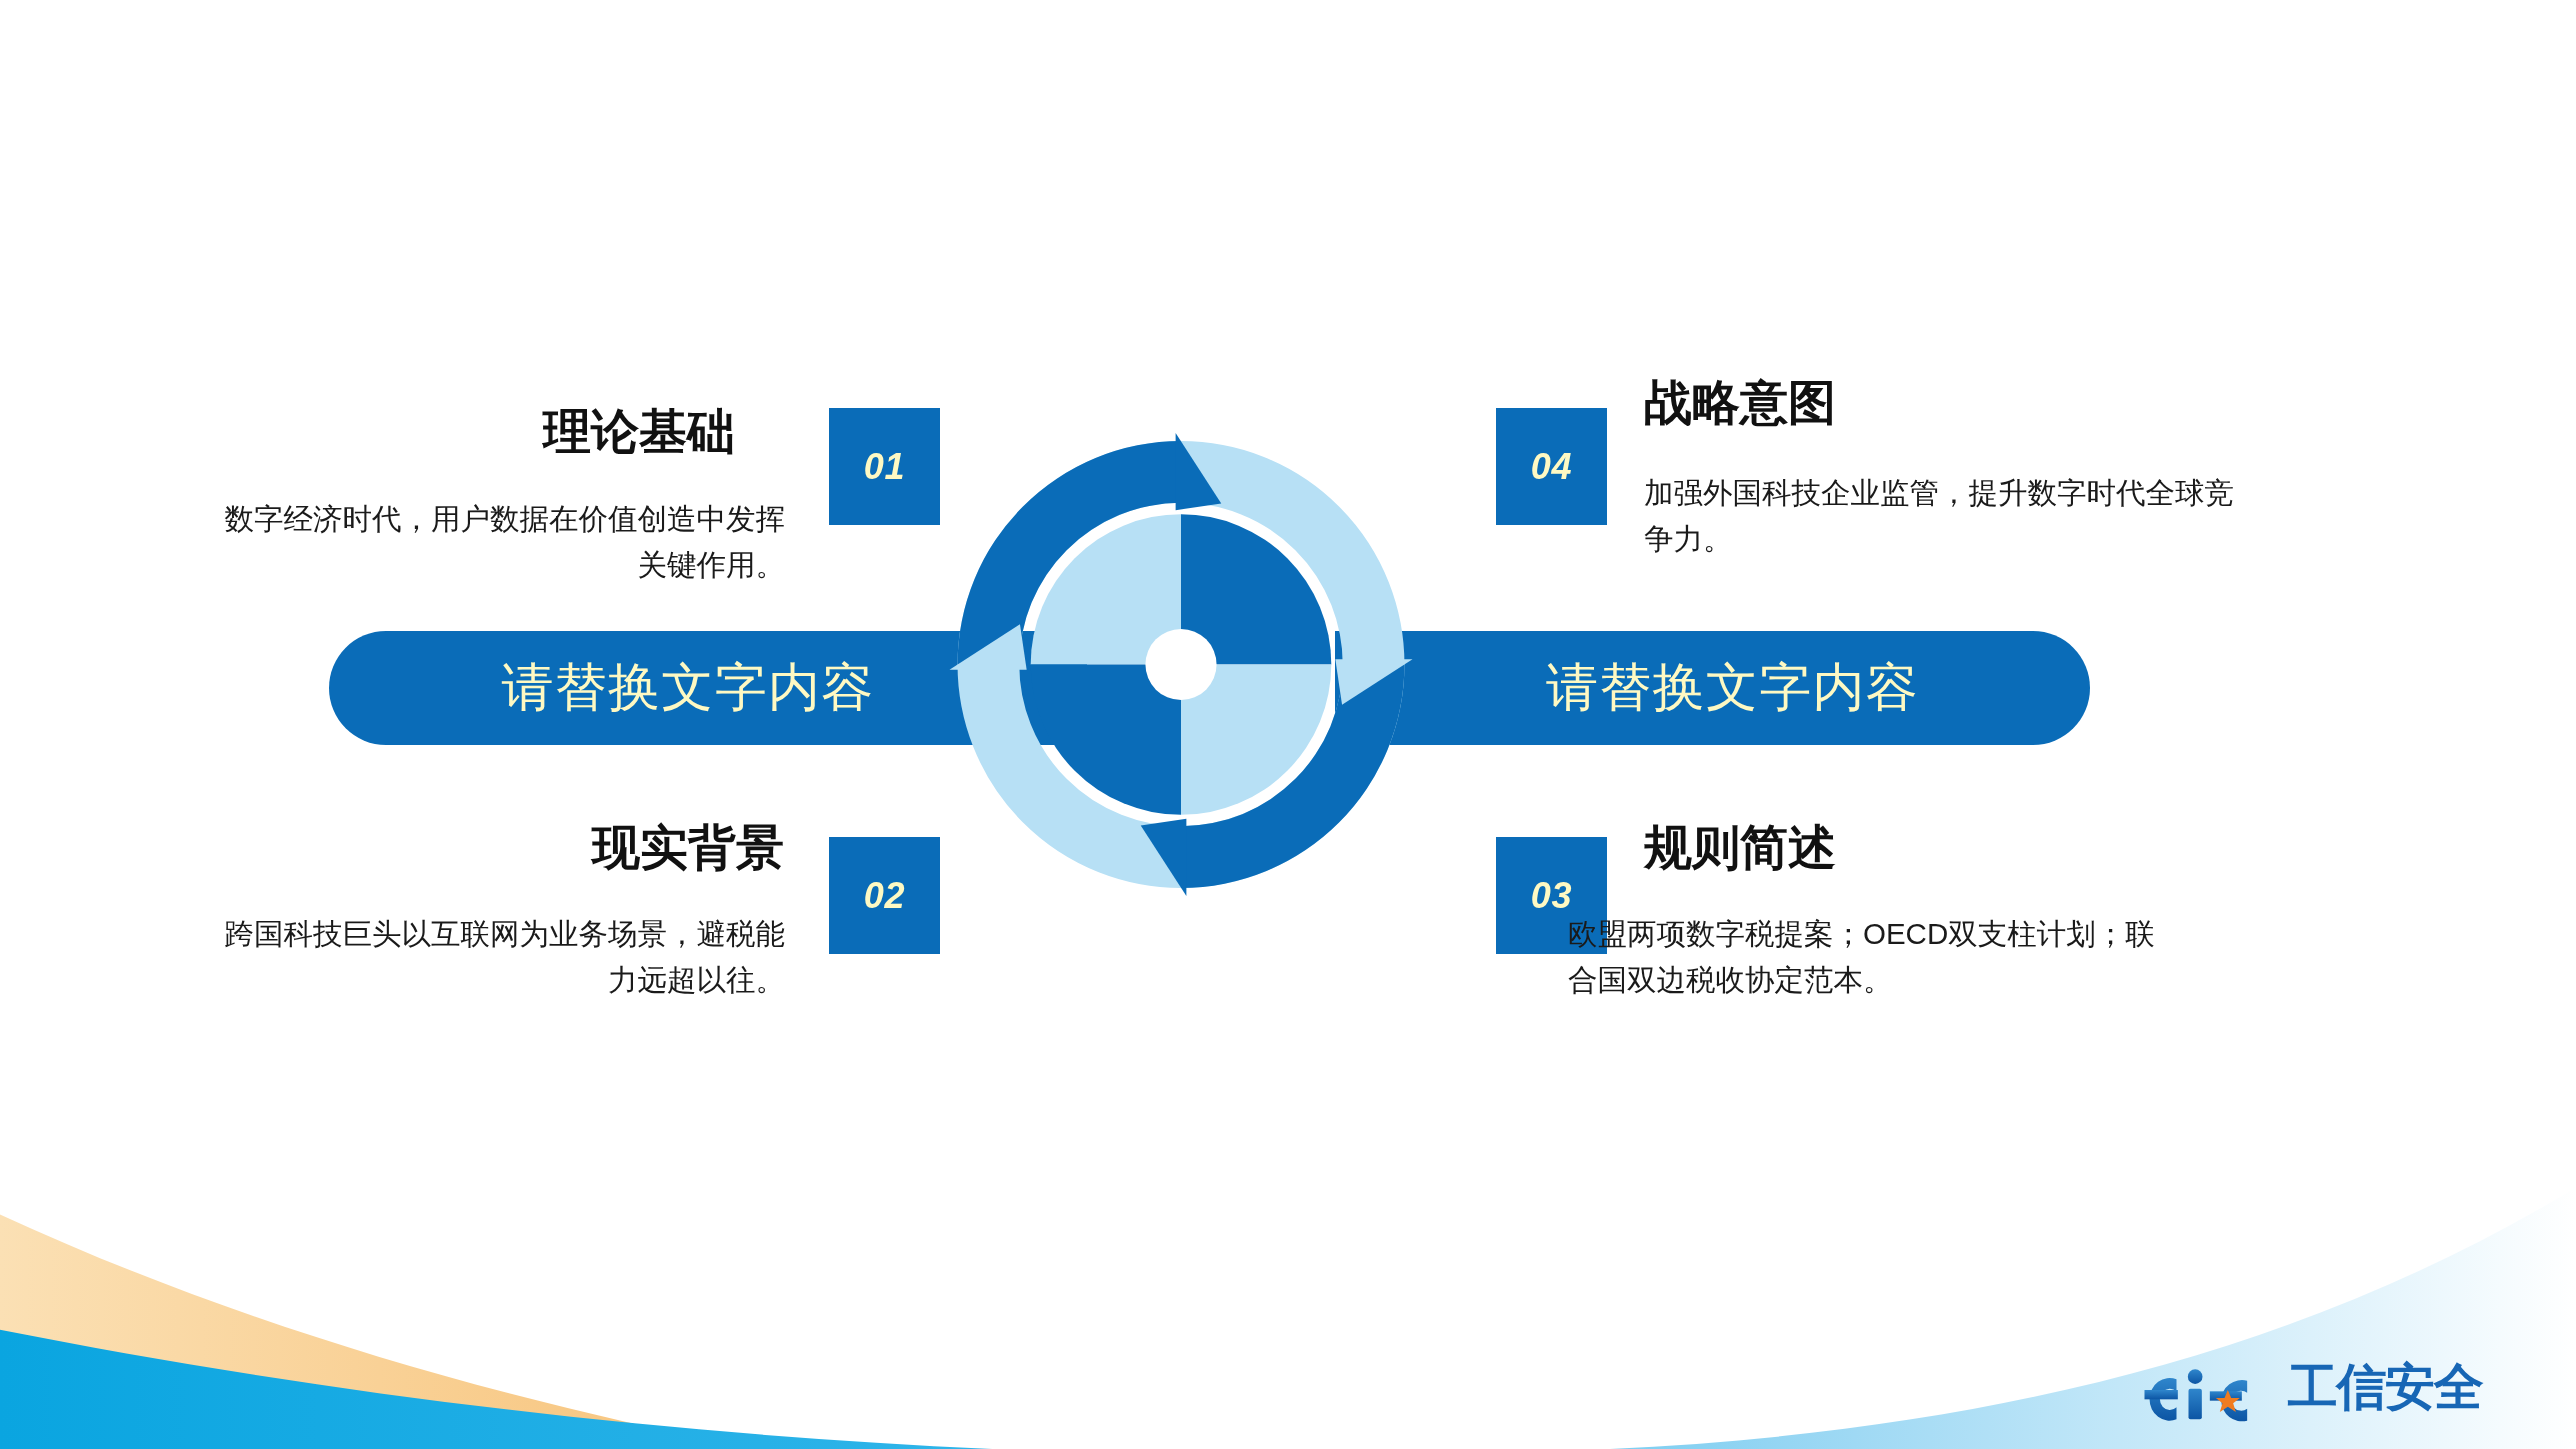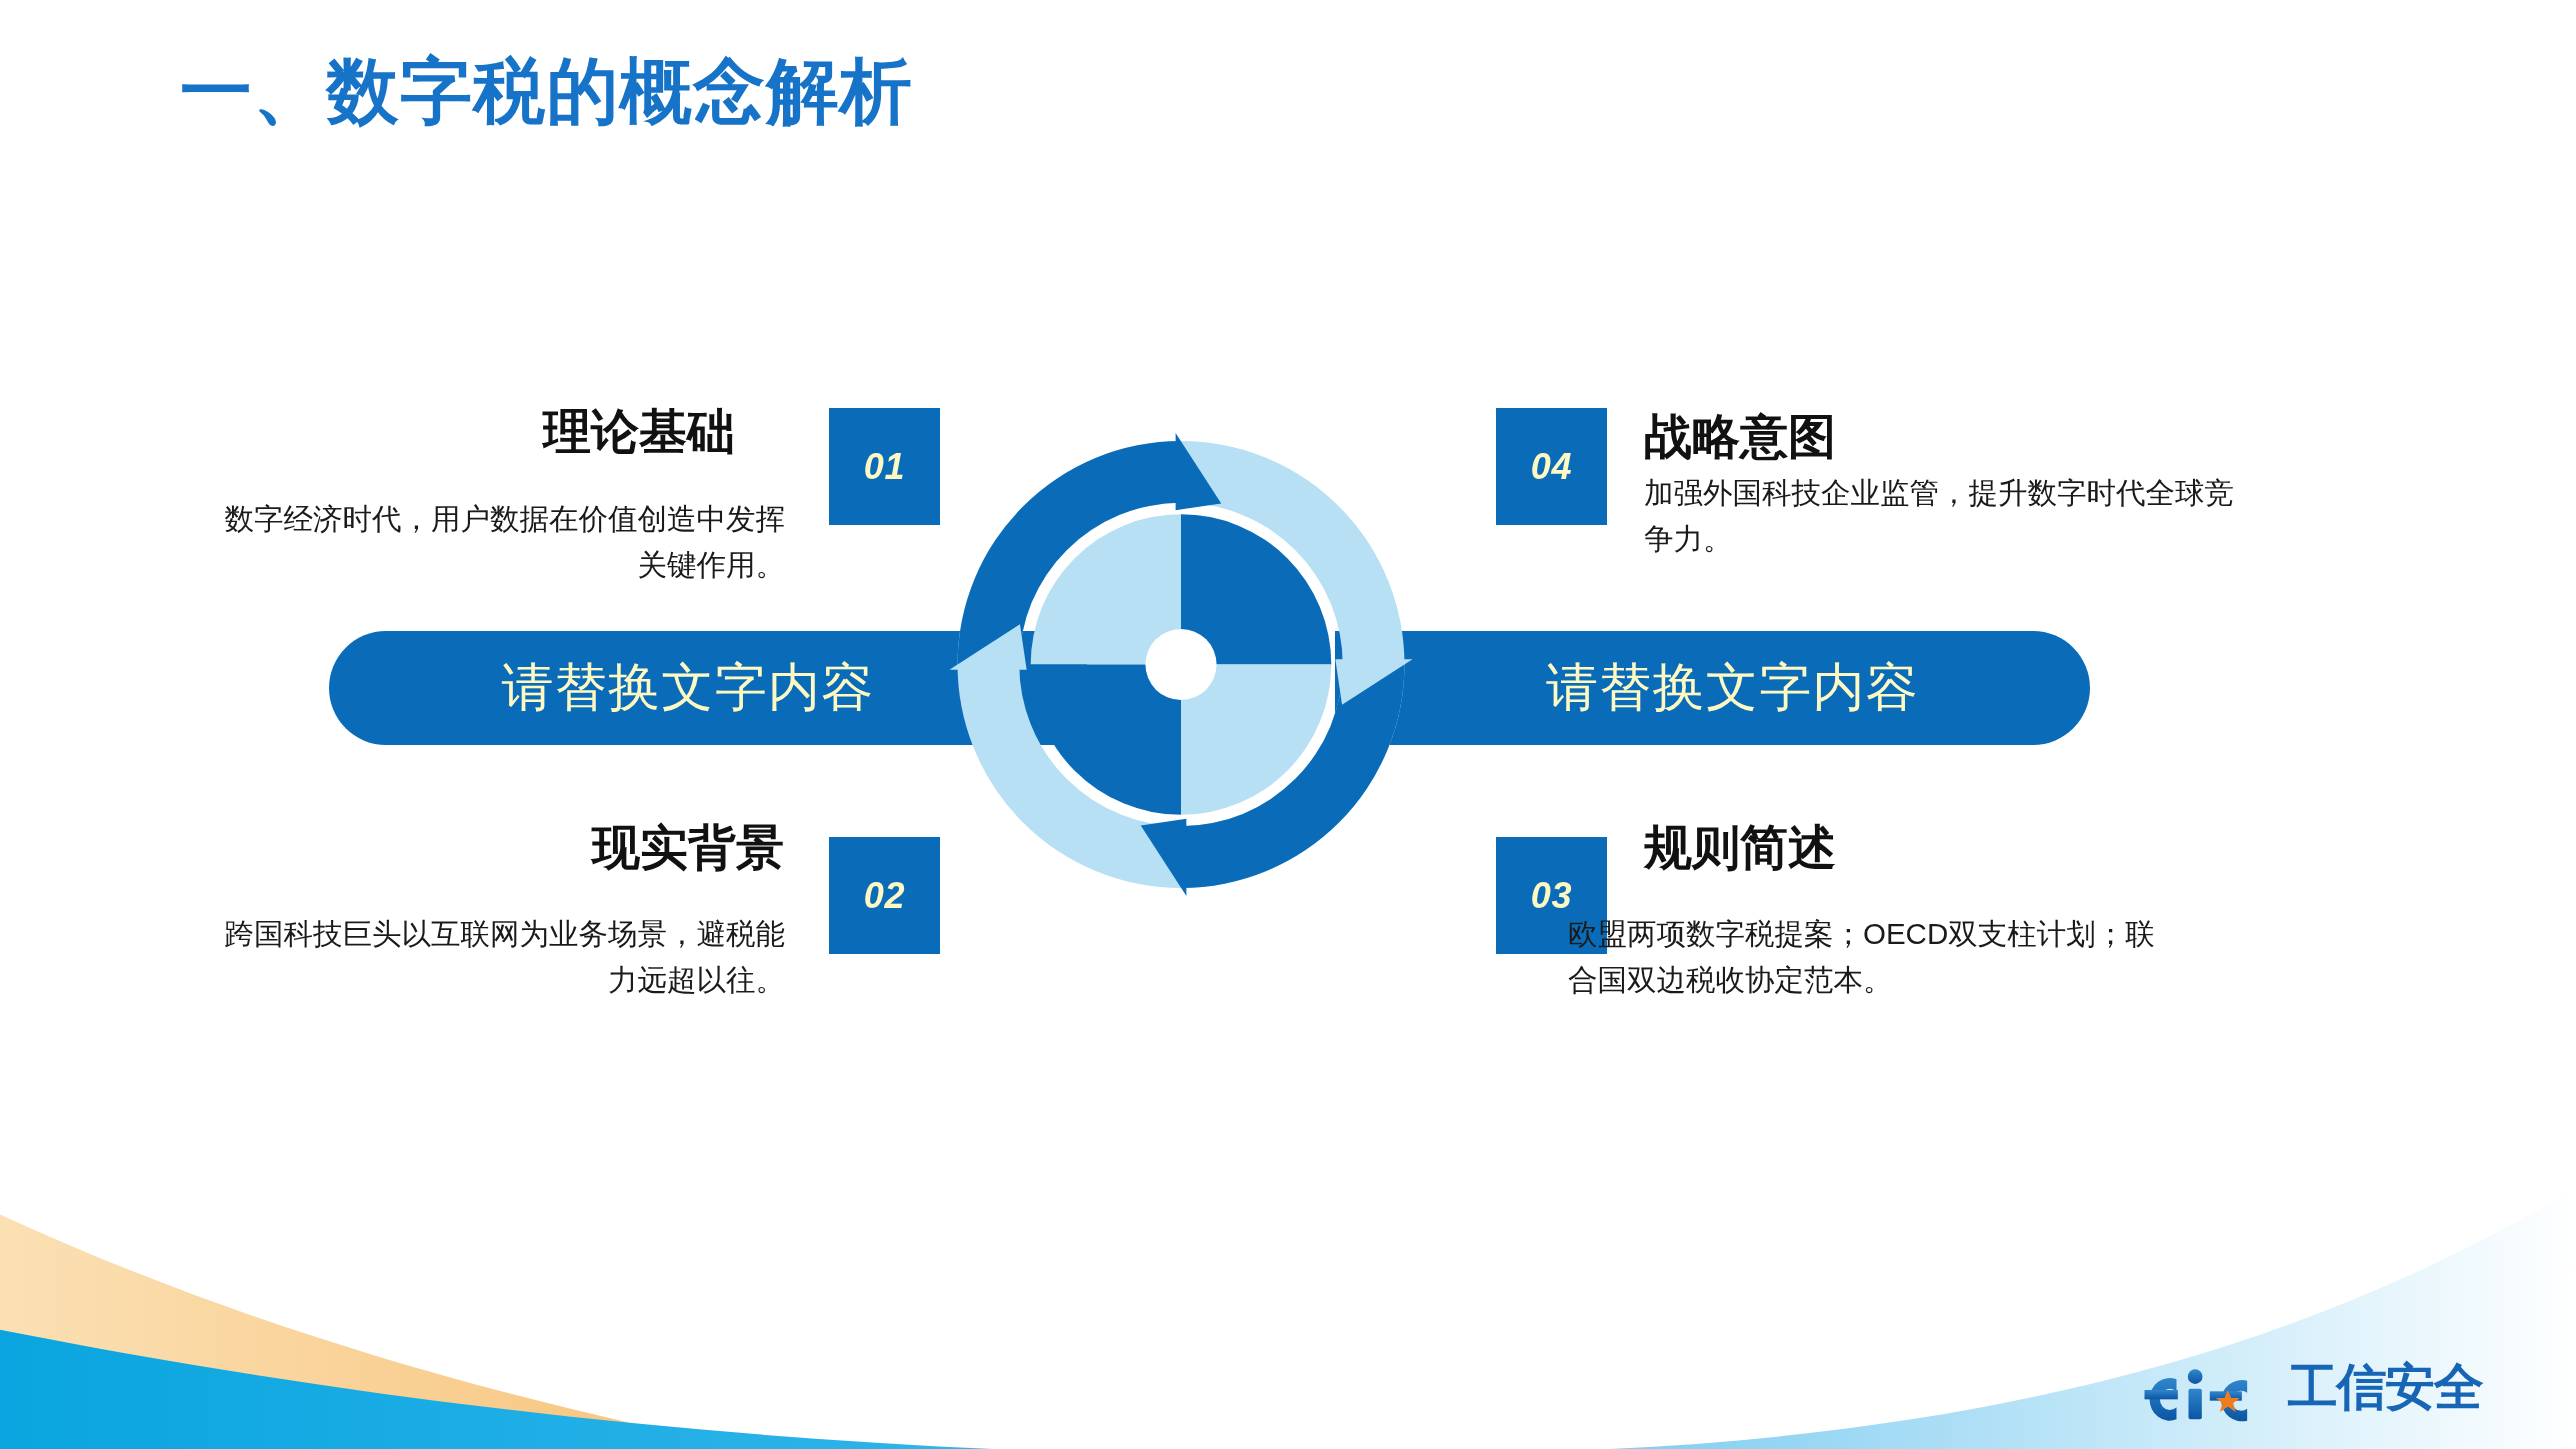--- a/index.html
+++ b/index.html
@@ -157,21 +157,21 @@
   .b02 .block-heading { left: 543px; top: 824px; text-align: right; width: 241px; }
   .b02 .block-body { left: 208px; top: 911px; width: 577px; text-align: right; }
 
   
   .b03 .num-box { left: 1496px; top: 837px; }
   .b03 .block-heading { left: 1644px; top: 824px; }
   .b03 .block-body { left: 1568px; top: 911px; width: 604px; }
 
   
   .b04 .num-box { left: 1496px; top: 408px; }
-  .b04 .block-heading { left: 1644px; top: 379px; margin-top: 34px; }
+  .b04 .block-heading { left: 1644px; top: 379px; }
   .b04 .block-body { left: 1644px; top: 470px; width: 590px; }
 </style>
 </head>
 <body>
 
 <div class="slide">
 
   <svg class="wave-layer" viewBox="0 0 3840 640" preserveAspectRatio="none">
     <defs>
       <linearGradient id="gradOrange" x1="0" y1="0" x2="1" y2="0">
@@ -185,21 +185,20 @@
         <stop offset="72%" stop-color="#9fd9f4"></stop>
         <stop offset="100%" stop-color="#ffffff"></stop>
       </linearGradient>
     </defs>
 
     <path d="M0,290 C520,530 1200,700 2060,760 L2060,640 L0,640 Z" fill="url(#gradOrange)"></path>
 
     <path d="M0,462 C700,600 1500,680 2400,640 C3000,612 3460,480 3840,250 L3840,640 L0,640 Z" fill="url(#gradBlue)"></path>
   </svg>
 
-  <div class="slide-title">一、数字税的概念解析</div>
 
   <div class="pill pill-left">
     <span class="pill-text">请替换文字内容</span>
   </div>
   <div class="pill pill-right">
     <span class="pill-text">请替换文字内容</span>
   </div>
 
   <svg class="diagram" viewBox="0 0 760 800">
     <g transform="translate(380,400)">

